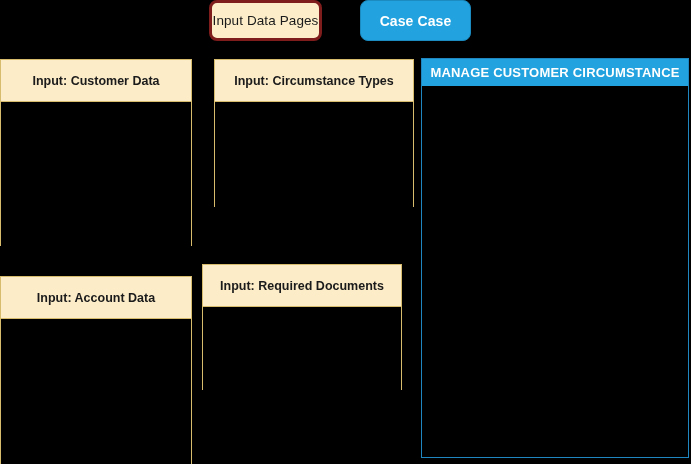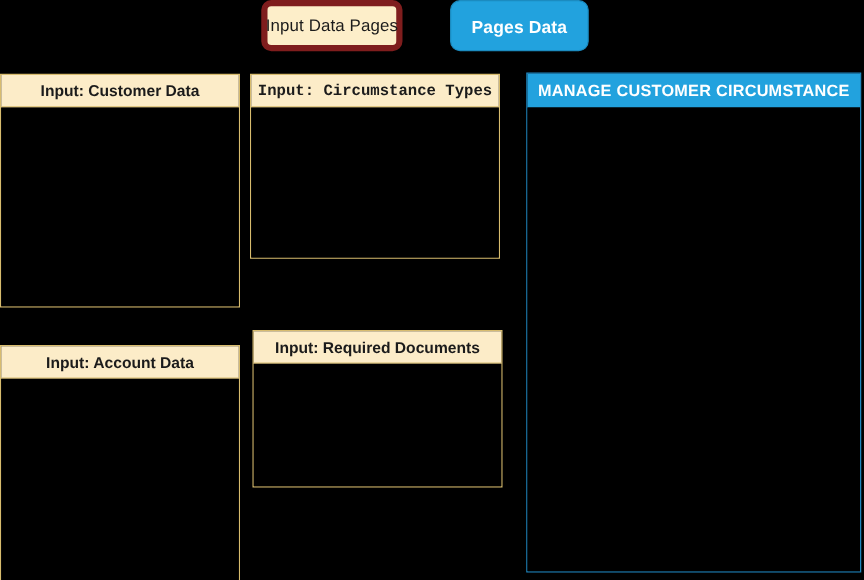--- a/index.html
+++ b/index.html
@@ -28,21 +28,21 @@
     letter-spacing: 0.1px;
     white-space: nowrap;
     user-select: none;
   }
   .tab-input-data-pages {
     left: 209px;
     top: 0px;
     width: 113px;
     height: 41px;
     background: #fdeec9;
-    border: 5px solid #7f1d1d;
+    border: 3px solid #7f1d1d;
     color: #1b1b1b;
   }
   .tab-case-data {
     left: 360px;
     top: 0px;
     width: 111px;
     height: 41px;
     background: #22a2de;
     border: 1px solid #1b8bc0;
     color: #ffffff;
@@ -53,42 +53,42 @@
   
   .panel {
     position: absolute;
     box-sizing: border-box;
     border: 1px solid #d8bc6e;
     background: #000000;
   }
   .panel-header {
     box-sizing: border-box;
     width: 100%;
-    height: 26px;
+    height: 42px;
     background: #fcecc8;
     border-bottom: 1px solid #d8bc6e;
     display: flex;
     align-items: center;
     justify-content: center;
     font-size: 12.5px;
     font-weight: bold;
     color: #1b1b1b;
     white-space: nowrap;
     user-select: none;
   }
   .panel-body {
     box-sizing: border-box;
     width: 100%;
     background: #000000;
   }
 
   
   .panel-customer-data      { left: 0px;   top: 59px;  width: 192px; height: 187px; }
   .panel-account-data       { left: 0px;   top: 276px; width: 192px; height: 202px; }
-  .panel-circumstance-types { left: 200px; top: 59px;  width: 200px; height: 148px; font-family: Liberation Mono, monospace; }
+  .panel-circumstance-types { left: 214px; top: 59px;  width: 200px; height: 148px; }
   .panel-required-documents { left: 202px; top: 264px; width: 200px; height: 126px; }
 
   
   .panel-manage-customer-circumstance {
     position: absolute;
     box-sizing: border-box;
     left: 421px;
     top: 58px;
     width: 268px;
     height: 400px;
@@ -115,21 +115,21 @@
     width: 100%;
     height: calc(100% - 27px);
     background: #000000;
   }
 </style>
 </head>
 <body>
 
 <div class="tab tab-input-data-pages">Input Data Pages</div>
 
-<div class="tab tab-case-data">Pages Data</div>
+<div class="tab tab-case-data">Case Case</div>
 
 <div class="panel panel-customer-data">
   <div class="panel-header">Input: Customer Data</div>
   <div class="panel-body" style="height:calc(100% - 26px);"></div>
 </div>
 
 <div class="panel panel-account-data">
   <div class="panel-header">Input: Account Data</div>
   <div class="panel-body" style="height:calc(100% - 26px);"></div>
 </div>

